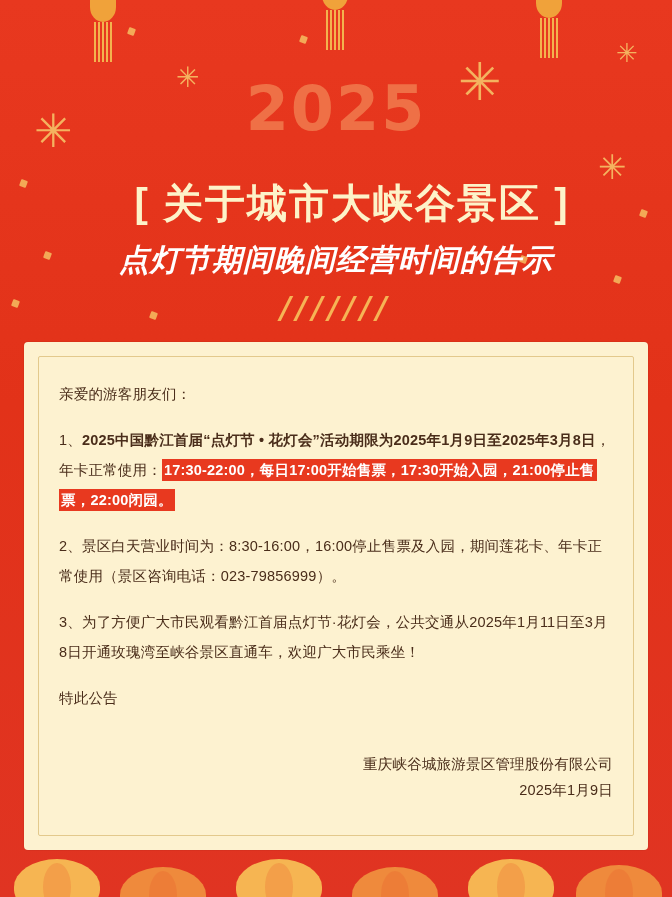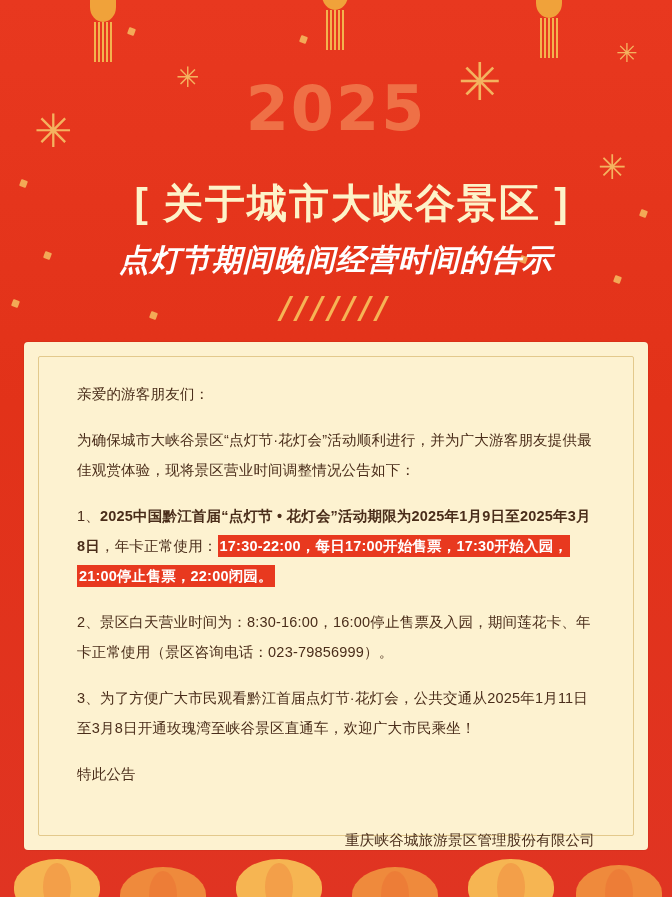--- a/index.html
+++ b/index.html
@@ -134,21 +134,21 @@
     box-shadow: 0 0 0 1px rgba(0,0,0,.04);
   }
   .card-inner {
     position: absolute;
     left: 14px;
     top: 14px;
     right: 14px;
     bottom: 14px;
     border: 1px solid #e3c98c;
     border-radius: 2px;
-    padding: 22px 38px;
+    padding: 22px 20px;
     box-sizing: border-box;
   }
   .body-text {
     color: #4a2d1a;
     font-size: 14.5px;
     line-height: 30px;
     letter-spacing: .2px;
   }
   .p { margin: 0 0 16px 0; }
   .bold { font-weight: 700; }
@@ -246,34 +246,34 @@
 
   <div class="title-sub">点灯节期间晚间经营时间的告示</div>
   <div class="slashes">///////</div>
 
   <div class="card">
     <div class="card-inner">
       <div class="body-text">
 
         <p class="p">亲爱的游客朋友们：</p>
 
-        <p class="p">为确保城市大峡谷景区“点灯节·花灯会”活动顺利进行，并为广大游客朋友提供最佳观赏体验，现将景区营业时间调整情况公告如下：</p>
 
         <p class="p">
           <span>1、</span><span class="bold">2025中国黔江首届“点灯节 • 花灯会”活动期限为2025年1月9日至2025年3月8日</span><span>，年卡正常使用：</span><span class="hl">17:30-22:00，每日17:00开始售票，17:30开始入园，21:00停止售票，22:00闭园。</span>
         </p>
 
         <p class="p">2、景区白天营业时间为：8:30-16:00，16:00停止售票及入园，期间莲花卡、年卡正常使用（景区咨询电话：023-79856999）。</p>
 
         <p class="p">3、为了方便广大市民观看黔江首届点灯节·花灯会，公共交通从2025年1月11日至3月8日开通玫瑰湾至峡谷景区直通车，欢迎广大市民乘坐！</p>
 
         <p class="p">特此公告</p>
 
         <div class="sign">
           <div>重庆峡谷城旅游景区管理股份有限公司</div>
+          <div>2025年1月9日</div>
         </div>
 
       </div>
     </div>
   </div>
 
   <div class="bottom-deco">
     <div class="lantern l1"></div>
     <div class="lantern l2"></div>
     <div class="lantern l3"></div>

